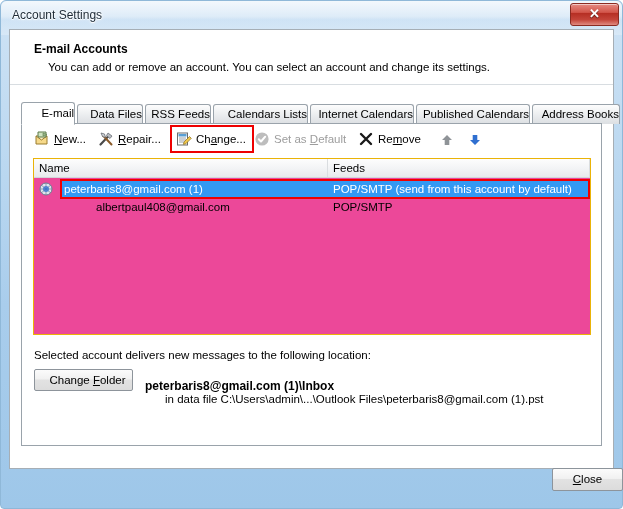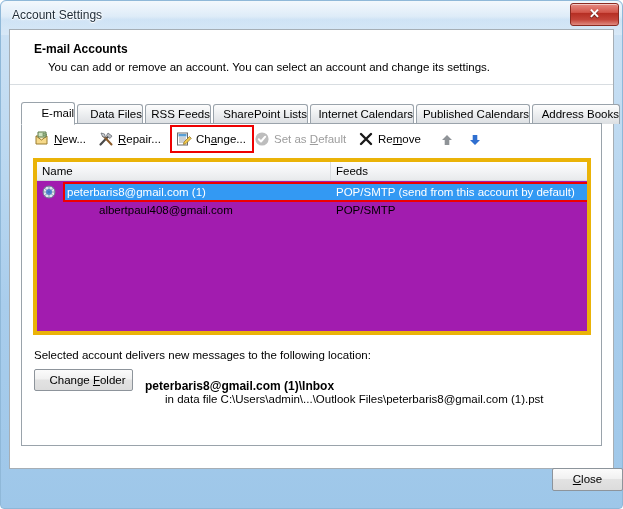--- a/index.html
+++ b/index.html
@@ -198,22 +198,22 @@
   }
 
   
   .listview {
     position: absolute;
     left: 11px;
     top: 34px;
     width: 558px;
     height: 177px;
     box-sizing: border-box;
-    border: 4px solid #eab308;
-    background: #a21caf;
+    border: 1px solid #eab308;
+    background: #ec4899;
     overflow: hidden;
   }
   .lv-head {
     position: absolute;
     left: 0; top: 0;
     width: 556px;
     height: 19px;
     background: linear-gradient(to bottom, #fdfdfd 0%, #f3f4f6 50%, #e8eaec 100%);
     border-bottom: 1px solid #d3d6d9;
     box-sizing: border-box;
@@ -339,21 +339,21 @@
 
     <div class="header-band">
       <div class="hdr-title">E-mail Accounts</div>
       <div class="hdr-sub">You can add or remove an account. You can select an account and change its settings.</div>
     </div>
 
     <div class="tabstrip" id="tabstrip">
         <div class="tab active" style="left: 0px; width: 54px;">E-mail</div>
         <div class="tab" style="left: 56px; width: 66px;">Data Files</div>
         <div class="tab" style="left: 124px; width: 66px;">RSS Feeds</div>
-        <div class="tab" style="left: 192px; width: 95px;">SharePoint Lists</div>
+        <div class="tab" style="left: 192px; width: 95px;">Calendars Lists</div>
         <div class="tab" style="left: 289px; width: 104px;">Internet Calendars</div>
         <div class="tab" style="left: 395px; width: 114px;">Published Calendars</div>
         <div class="tab" style="left: 511px; width: 88px;">Address Books</div>
       </div>
 
     <div class="tabpanel">
 
       <div class="toolbar" id="toolbar">
           <div class="tb-item" style="left: 11px;">
             <span class="tb-icon"><svg width="16" height="16" viewBox="0 0 16 16">

